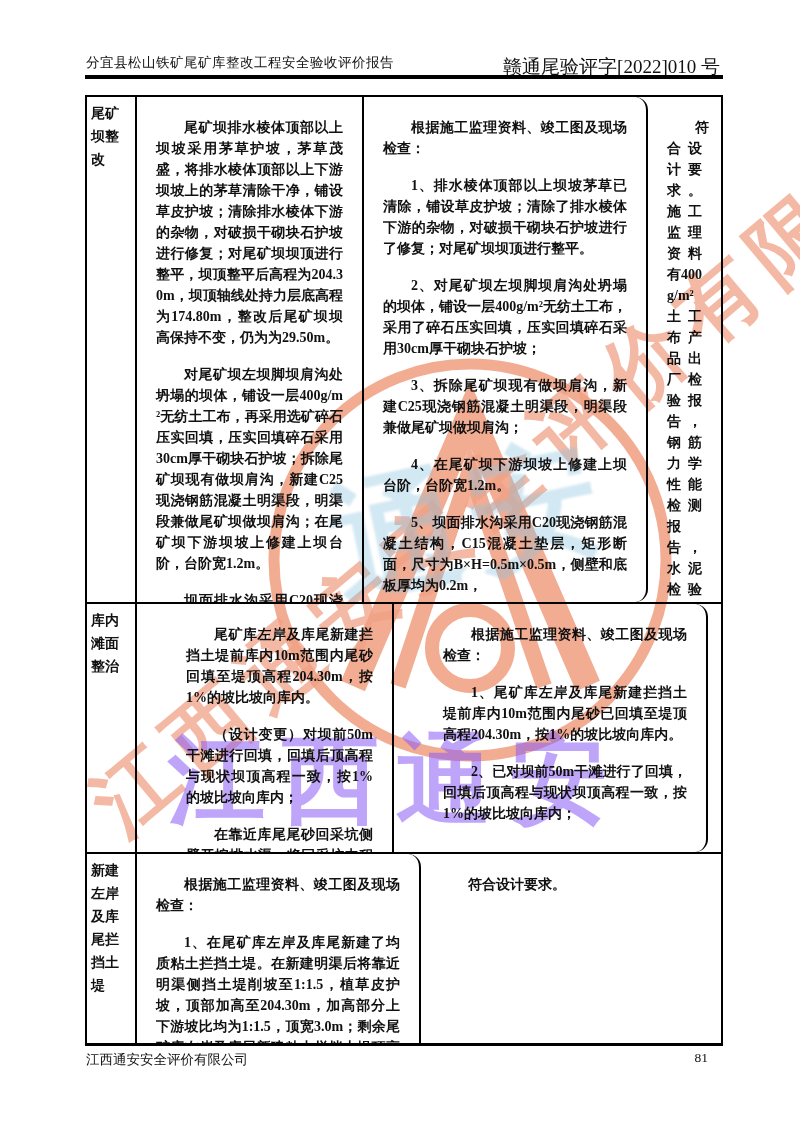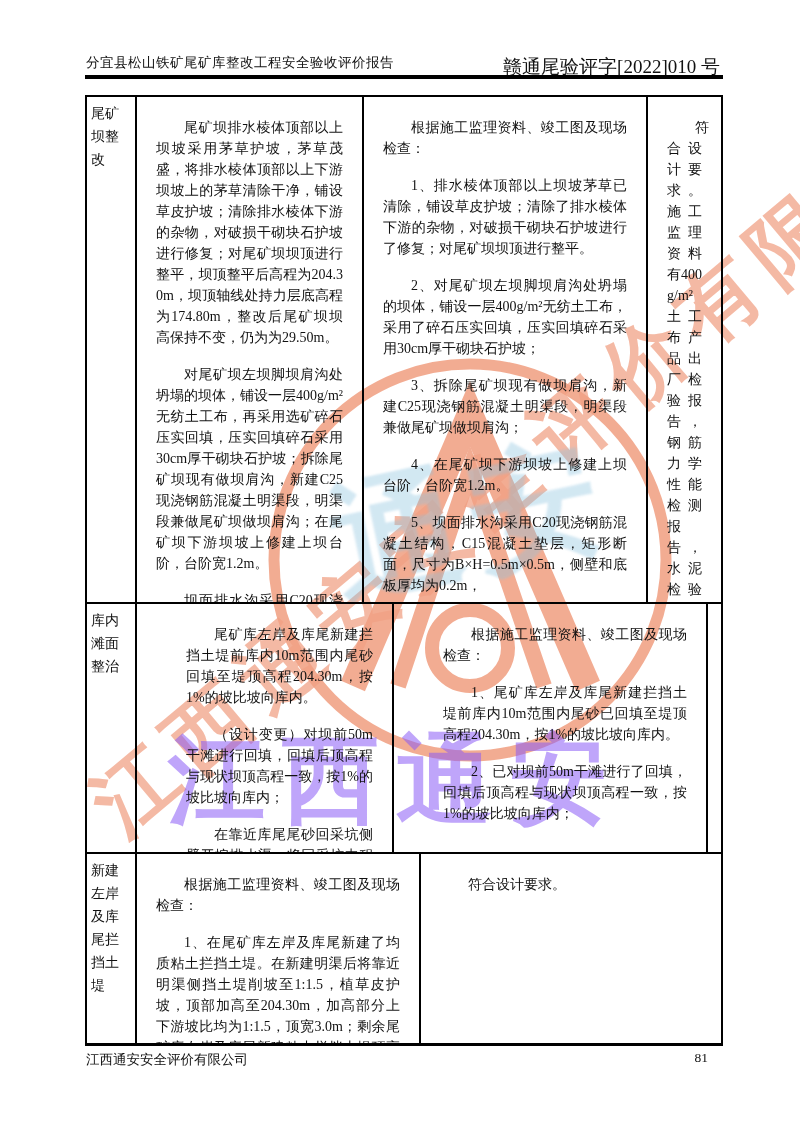--- a/index.html
+++ b/index.html
@@ -33,31 +33,32 @@
     left:330px;top:430px;width:320px;
     font-size:130px;letter-spacing:10px;font-weight:bold;white-space:nowrap;
     transform:rotate(-12deg);opacity:.38;filter:blur(1px);
   }
   .wm-stamp{left:258px;top:348px;width:424px;height:424px;opacity:.88;}
   
   .doc-table{
     position:absolute;left:85px;top:95px;width:638px;height:948px;z-index:2;
     border:2px solid #000;border-bottom:none;box-sizing:border-box;overflow:hidden;
     background:transparent;
+    font-weight:bold;
   }
   .t-row{display:flex;border-bottom:2px solid #000;box-sizing:border-box;}
   .t-row.r1{height:507px;}
   .t-row.r2{height:250px;gap:30px;}
   .t-row.r3{height:230px;border-bottom:none;}
   .cell{box-sizing:border-box;padding:4px 3px 0 3px;overflow:hidden;
         font-size:14px;line-height:21px;text-align:justify;}
   .c-label{flex:0 0 50px;border-right:2px solid #000;padding:5px 3px 0 4px;
            line-height:23px;text-align:left;word-break:break-all;}
   .c-design{flex:0 0 227px;border-right:2px solid #000;}
-  .c-inspect{flex:0 0 284px;border-right:2px solid #000;}
+  .c-inspect{flex:0 0 284px;border-right:2px solid #000;border-radius:13px;}
   .c-concl{flex:1 1 auto;}
   .cell p{margin:16px;text-indent:2em;word-break:break-all;}
 </style>
 </head>
 <body>
 
 <div class="page">
 
   <div class="wm wm-diag" style="color:#F2A68B;">江西通安安全评价有限公司</div>
 

